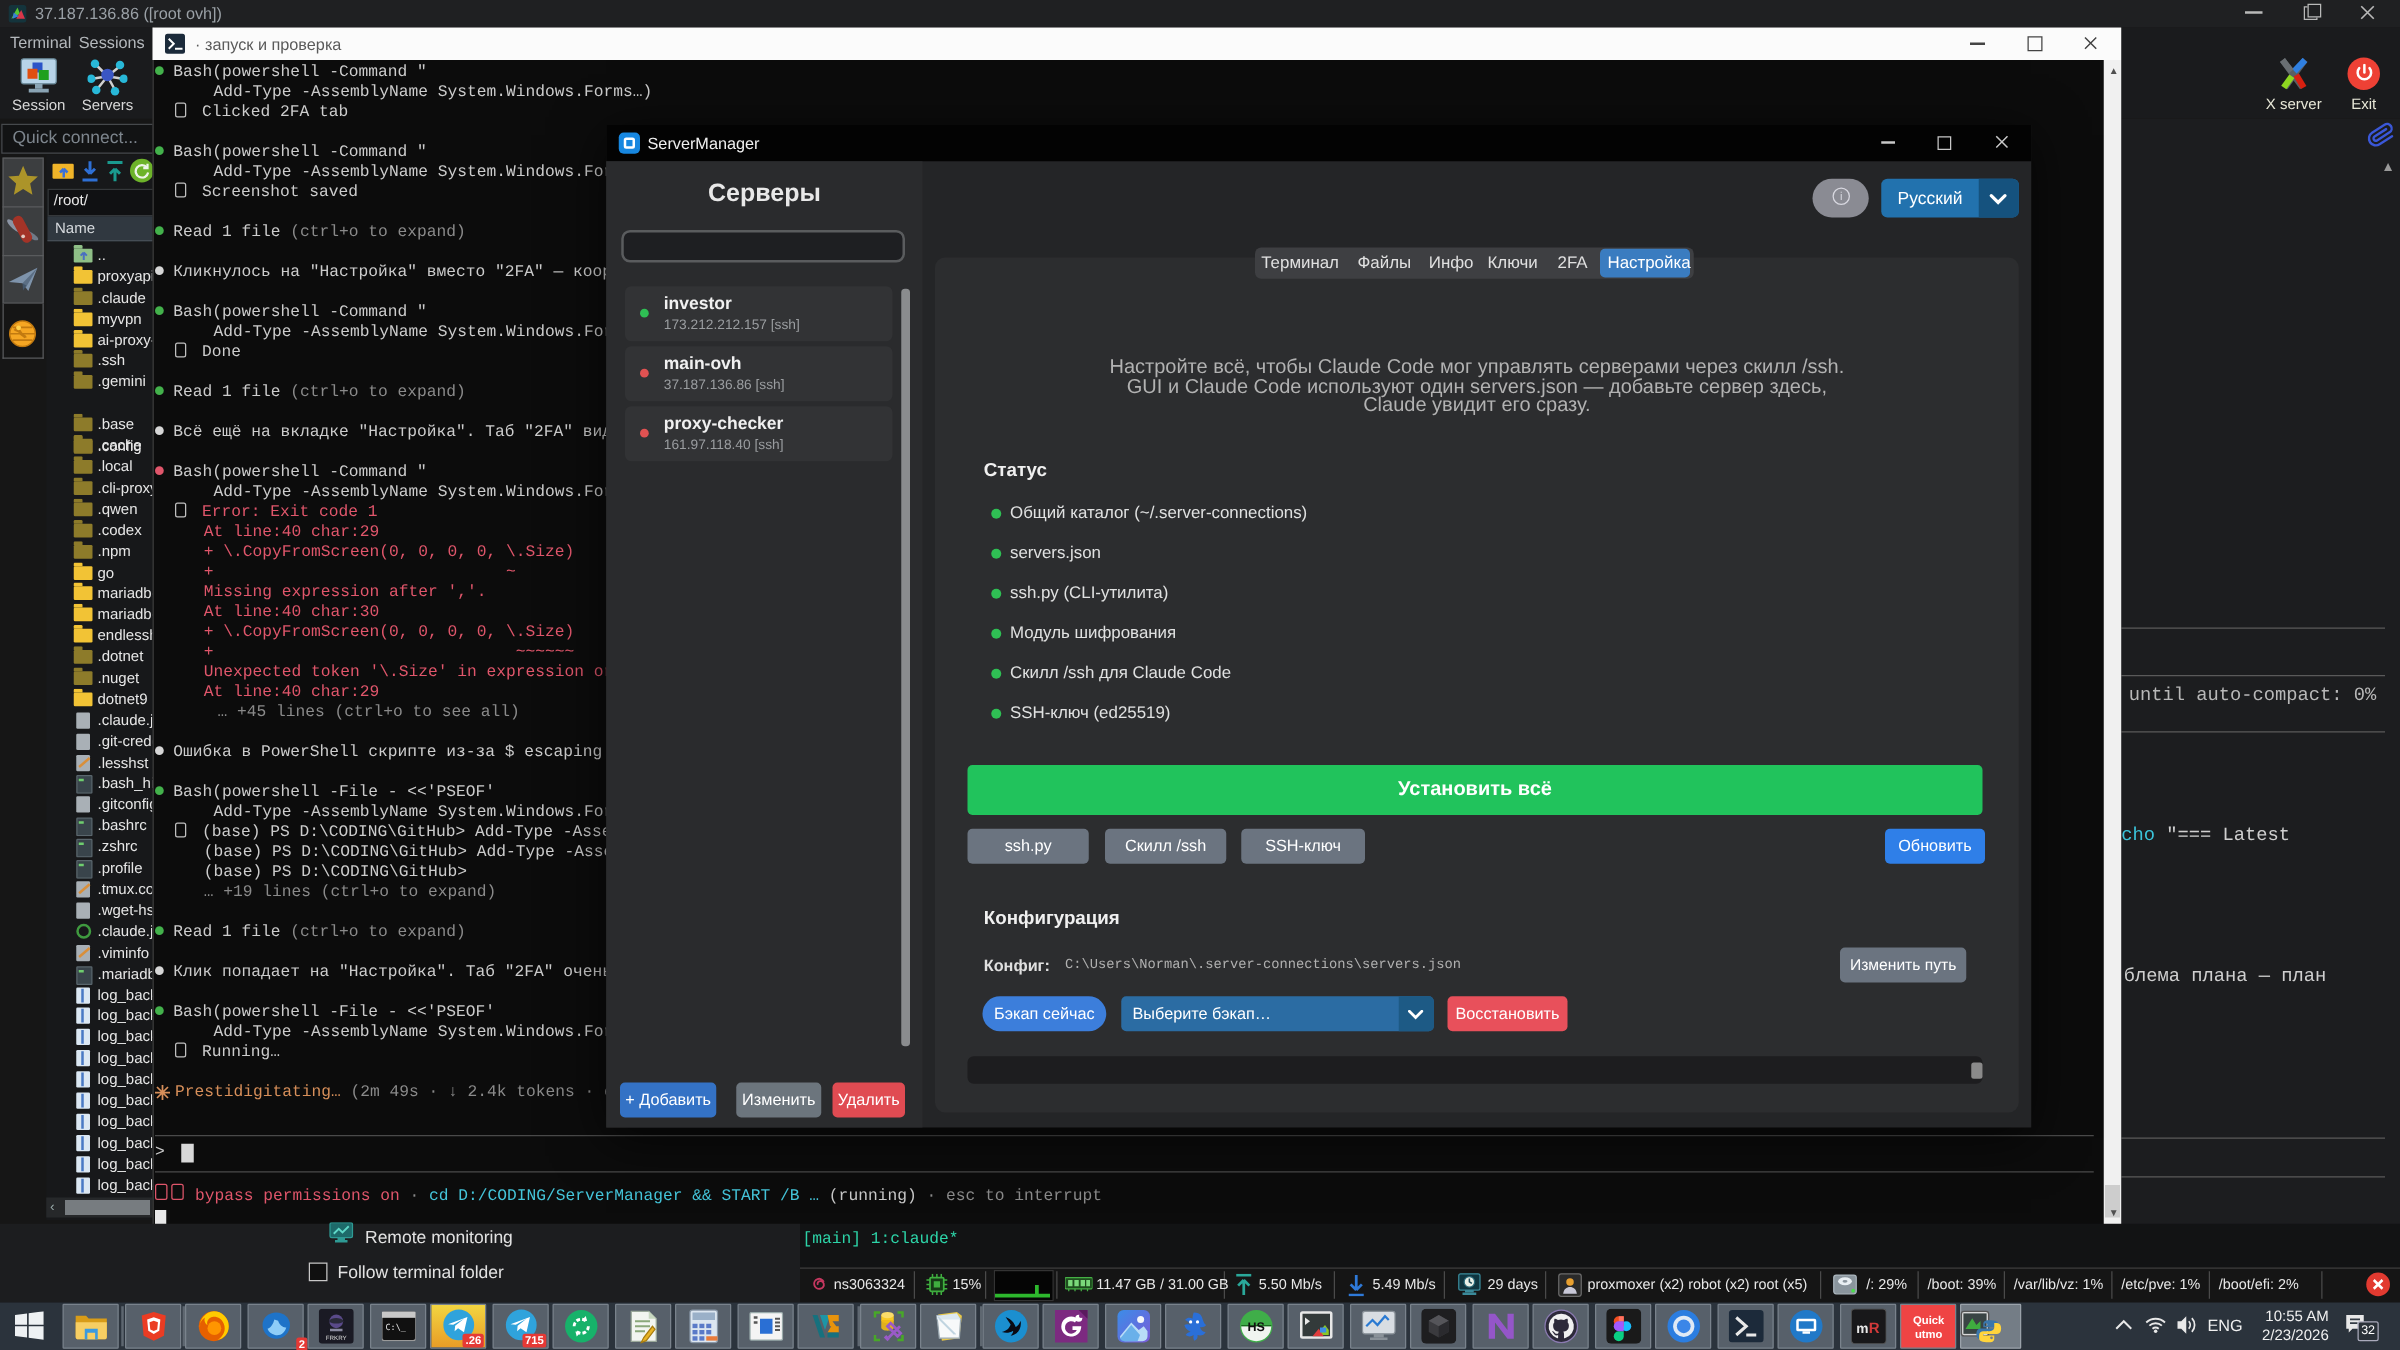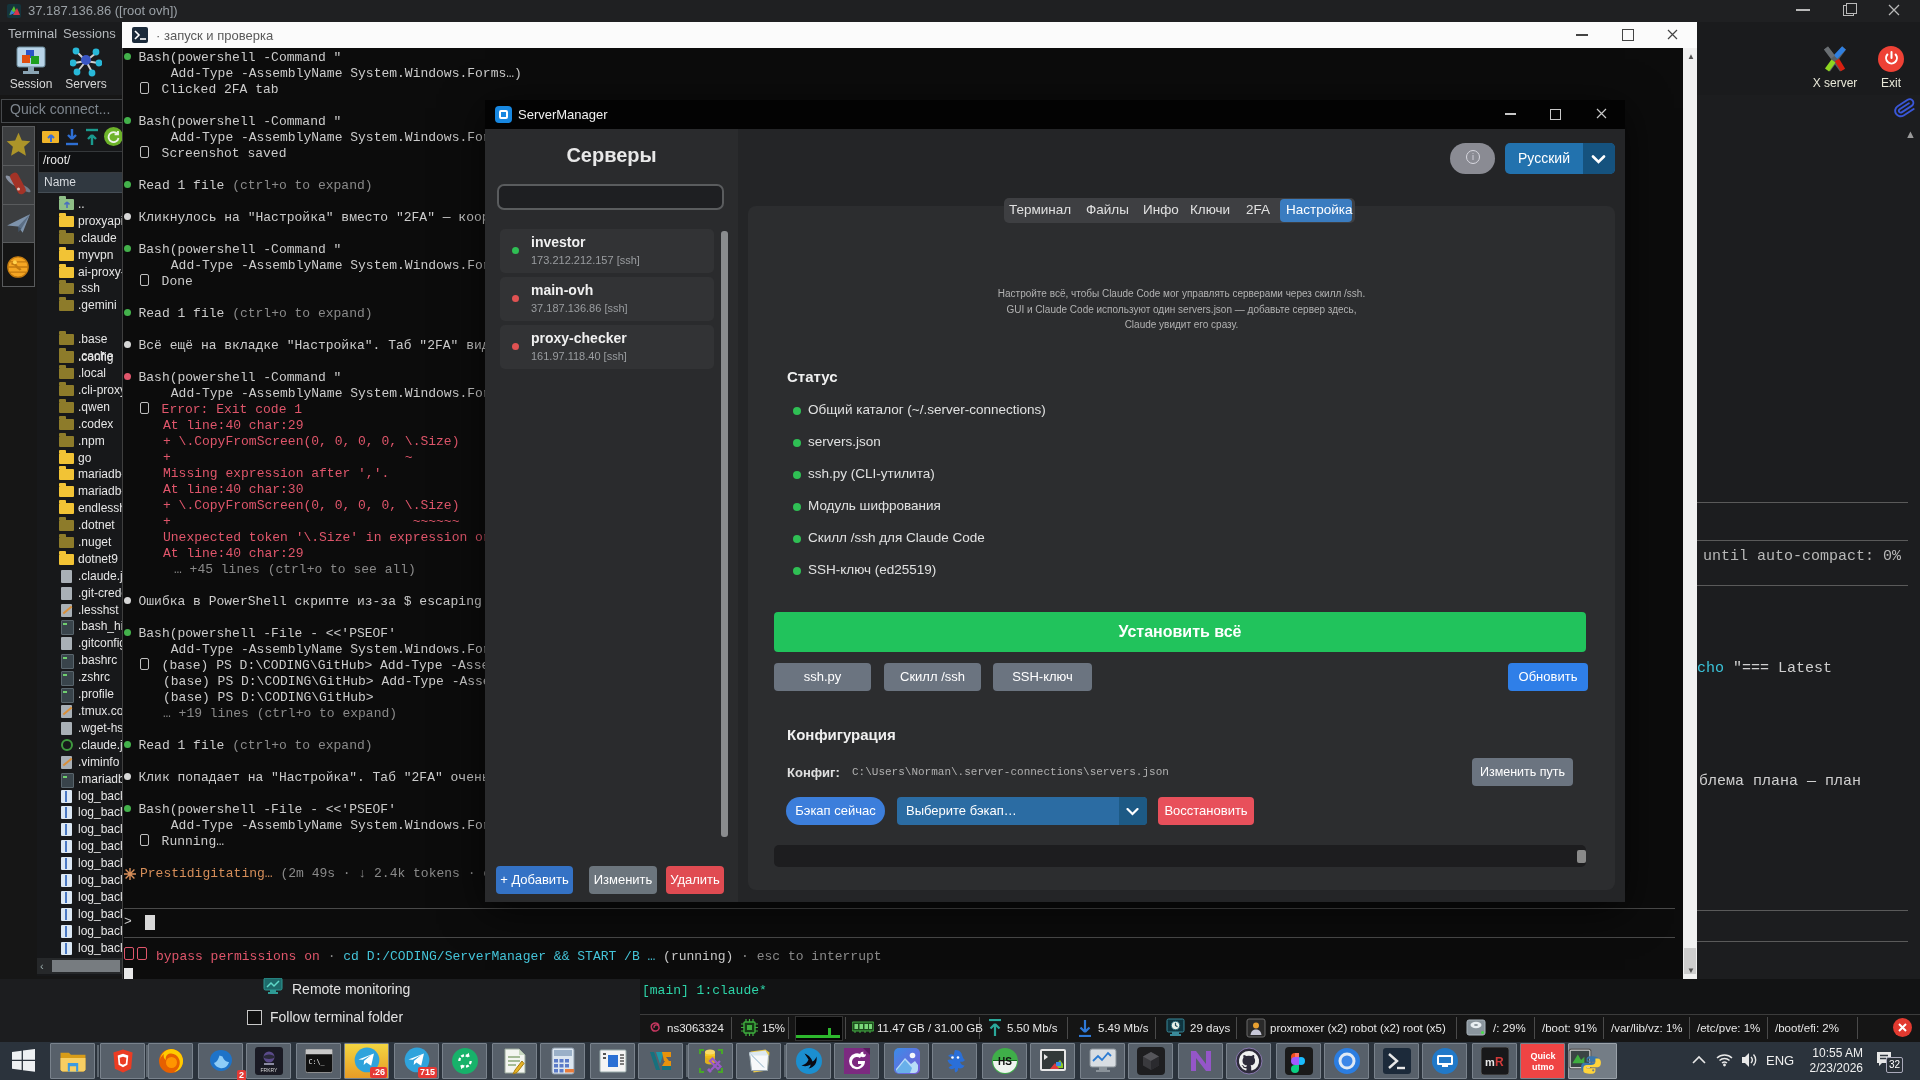--- a/index.html
+++ b/index.html
@@ -476,21 +476,21 @@
 
 <div class="abs" style="left:1004px;top:198px;width:351px;height:25px;background:#3e3f42;border-radius:5px;"></div>
 <div class="abs" style="left:1009px;top:202px;font-size:13.5px;color:#e0e0e0;">Терминал</div>
 <div class="abs" style="left:1086px;top:202px;font-size:13.5px;color:#e0e0e0;">Файлы</div>
 <div class="abs" style="left:1143px;top:202px;font-size:13.5px;color:#e0e0e0;">Инфо</div>
 <div class="abs" style="left:1190px;top:202px;font-size:13.5px;color:#e0e0e0;">Ключи</div>
 <div class="abs" style="left:1246px;top:202px;font-size:13.5px;color:#e0e0e0;">2FA</div>
 <div class="abs" style="left:1280px;top:199px;width:72px;height:23px;background:#3a7cc0;border-radius:4px;"></div>
 <div class="abs" style="left:1286px;top:202px;font-size:13.5px;color:#fff;">Настройка</div>
 
-<div class="abs" style="left:748px;top:286px;width:867px;text-align:center;font-size:10px;color:#b2b2b2;line-height:15.5px;">Настройте всё, чтобы Claude Code мог управлять серверами через скилл /ssh.<br>GUI и Claude Code используют один servers.json — добавьте сервер здесь,<br>Claude увидит его сразу.</div>
+<div class="abs" style="left:748px;top:286px;width:867px;text-align:center;font-size:16px;color:#b2b2b2;line-height:15.5px;">Настройте всё, чтобы Claude Code мог управлять серверами через скилл /ssh.<br>GUI и Claude Code используют один servers.json — добавьте сервер здесь,<br>Claude увидит его сразу.</div>
 
 <div class="abs" style="left:787px;top:368px;font-size:15px;font-weight:bold;color:#f0f0f0;">Статус</div>
 <div class="abs" style="left:793px;top:407px;width:8px;height:8px;border-radius:50%;background:#2fbf54;"></div>
     <div class="abs" style="left:808px;top:402px;font-size:13.5px;color:#e0e1e1;">Общий каталог (~/.server-connections)</div>
     <div class="abs" style="left:793px;top:439px;width:8px;height:8px;border-radius:50%;background:#2fbf54;"></div>
     <div class="abs" style="left:808px;top:434px;font-size:13.5px;color:#e0e1e1;">servers.json</div>
     <div class="abs" style="left:793px;top:471px;width:8px;height:8px;border-radius:50%;background:#2fbf54;"></div>
     <div class="abs" style="left:808px;top:466px;font-size:13.5px;color:#e0e1e1;">ssh.py (CLI-утилита)</div>
     <div class="abs" style="left:793px;top:503px;width:8px;height:8px;border-radius:50%;background:#2fbf54;"></div>
     <div class="abs" style="left:808px;top:498px;font-size:13.5px;color:#e0e1e1;">Модуль шифрования</div>
@@ -593,21 +593,21 @@
       <path d="M4.5 17c.5-3.8 2.7-5.5 5.5-5.5s5 1.7 5.5 5.5z" fill="#c8c8d8"></path>
     </svg>
 <div class="seg" style="left:1270px;">proxmoxer (x2)  robot (x2)  root (x5)</div>
 <svg class="abs" style="left:1466px;top:1019px" width="20" height="17" viewBox="0 0 20 17">
       <rect x="1" y="1" width="18" height="15" rx="2" fill="#8a959d" stroke="#aab5bd"></rect>
       <ellipse cx="10" cy="6" rx="5.5" ry="3.2" fill="#e8eef2"></ellipse>
       <ellipse cx="10" cy="6" rx="2" ry="1.1" fill="#8a959d"></ellipse>
       <circle cx="16.5" cy="13.5" r="1.5" fill="#4ade4a"></circle>
     </svg>
 <div class="seg" style="left:1493px;">/: 29%</div>
-<div class="seg" style="left:1542px;">/boot: 91%</div>
+<div class="seg" style="left:1542px;">/boot: 39%</div>
 <div class="seg" style="left:1611px;">/var/lib/vz: 1%</div>
 <div class="seg" style="left:1697px;">/etc/pve: 1%</div>
 <div class="seg" style="left:1775px;">/boot/efi: 2%</div>
 <div class="abs" style="left:1893px;top:1018px;width:19px;height:19px;border-radius:50%;background:#e23a30;"></div>
 <svg class="abs" style="left:1898px;top:1023px" width="9" height="9" viewBox="0 0 9 9">
       <path d="M1 1 8 8M8 1 1 8" stroke="#fff" stroke-width="2"></path>
     </svg>
 <div class="abs" style="left:0;top:1042px;width:1920px;height:38px;background:#2b333c;"></div>
 <svg class="abs" style="left:12px;top:1049px" width="23" height="23" viewBox="0 0 21 21">
  <path d="M0 2.8 8.8 1.6V9.8H0zM10 1.4 21 0v9.8H10zM0 11h8.8v8.2L0 18zM10 11H21v9.8L10 19.4z" fill="#eef1f3"></path>

